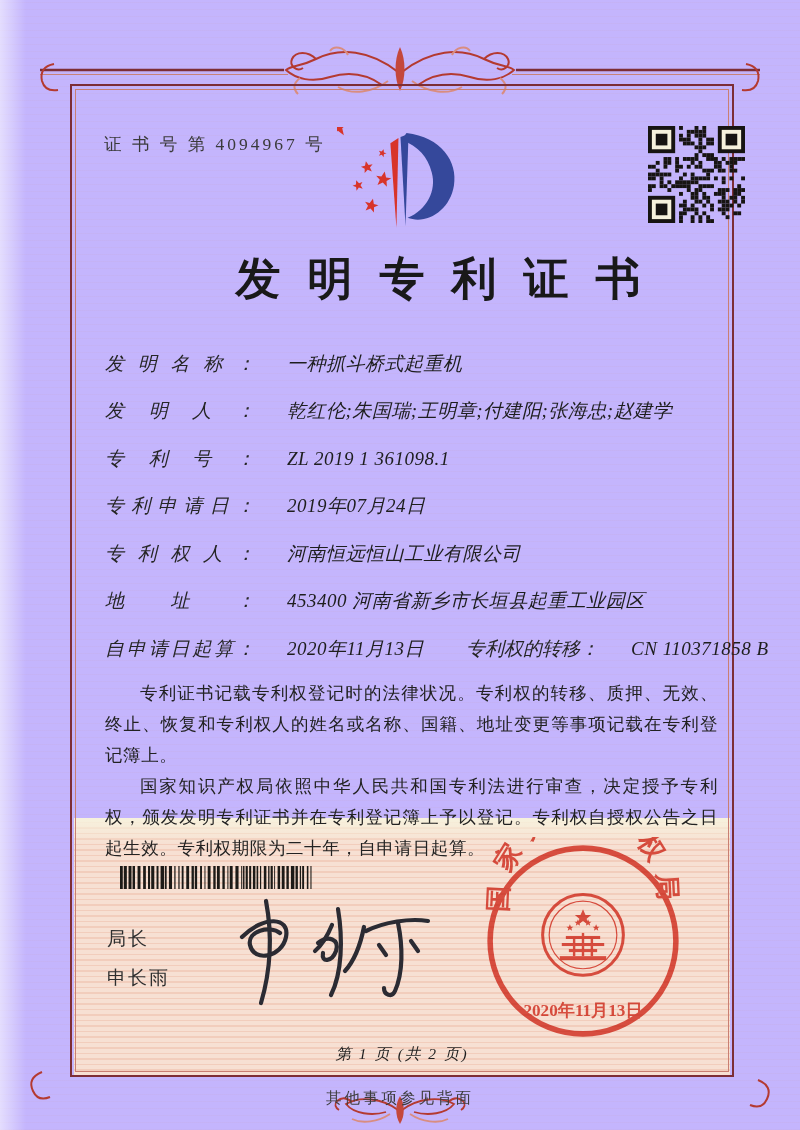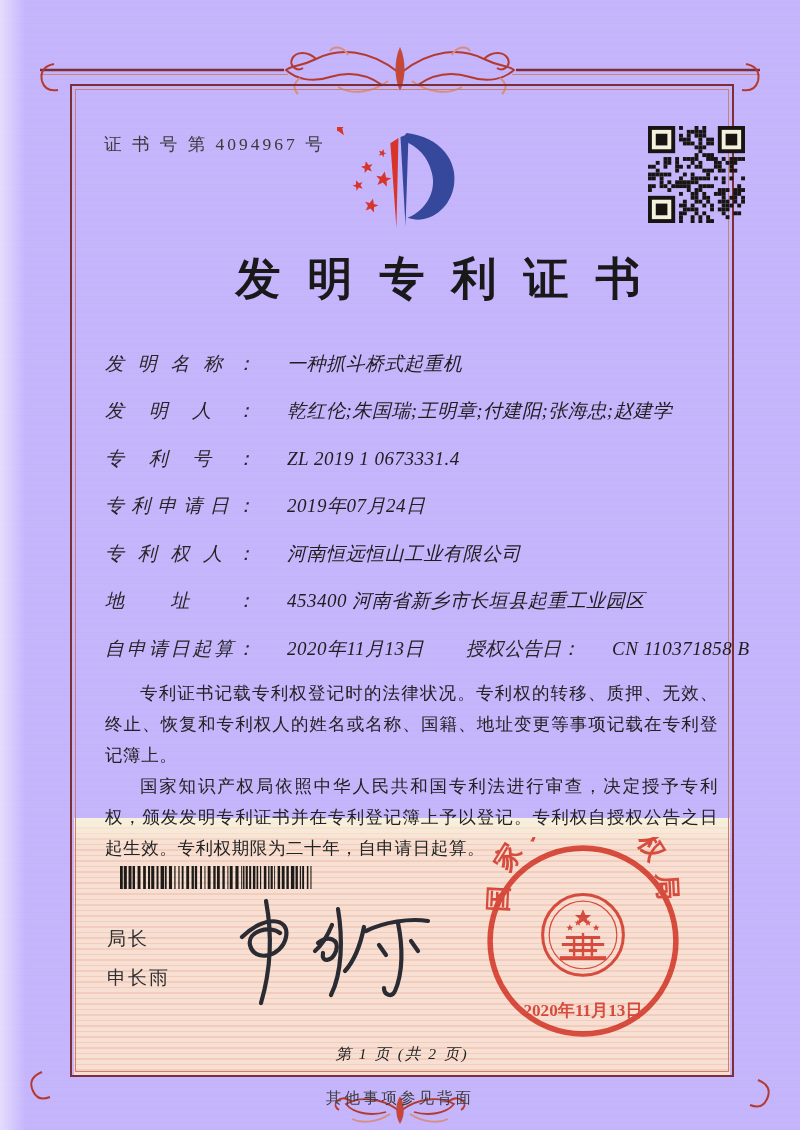--- a/index.html
+++ b/index.html
@@ -320,38 +320,38 @@
     <div class="field-row">
       <div class="field-label">发明名称：</div>
       <div class="field-value">一种抓斗桥式起重机</div>
     </div>
     <div class="field-row">
       <div class="field-label">发明人：</div>
       <div class="field-value">乾红伦;朱国瑞;王明章;付建阳;张海忠;赵建学</div>
     </div>
     <div class="field-row">
       <div class="field-label">专利号：</div>
-      <div class="field-value">ZL 2019 1 0673331.4</div>
+      <div class="field-value">ZL 2019 1 361098.1</div>
     </div>
     <div class="field-row">
       <div class="field-label">专利申请日：</div>
       <div class="field-value">2019年07月24日</div>
     </div>
     <div class="field-row">
       <div class="field-label">专利权人：</div>
       <div class="field-value">河南恒远恒山工业有限公司</div>
     </div>
     <div class="field-row">
       <div class="field-label">地址：</div>
       <div class="field-value">453400 河南省新乡市长垣县起重工业园区</div>
     </div>
     <div class="field-row">
       <div class="field-label">自申请日起算：</div>
       <div class="field-value">2020年11月13日</div>
-      <div class="field-label compact">授权公告日：</div>
+      <div class="field-label compact">专利权的转移：</div>
       <div class="field-value">CN 110371858 B</div>
     </div>
   </div>
 
   <div class="body-text">
     <p>专利证书记载专利权登记时的法律状况。专利权的转移、质押、无效、终止、恢复和专利权人的姓名或名称、国籍、地址变更等事项记载在专利登记簿上。</p>
     <p>国家知识产权局依照中华人民共和国专利法进行审查，决定授予专利权，颁发发明专利证书并在专利登记簿上予以登记。专利权自授权公告之日起生效。专利权期限为二十年，自申请日起算。</p>
   </div>
 
   <div class="barcode">

